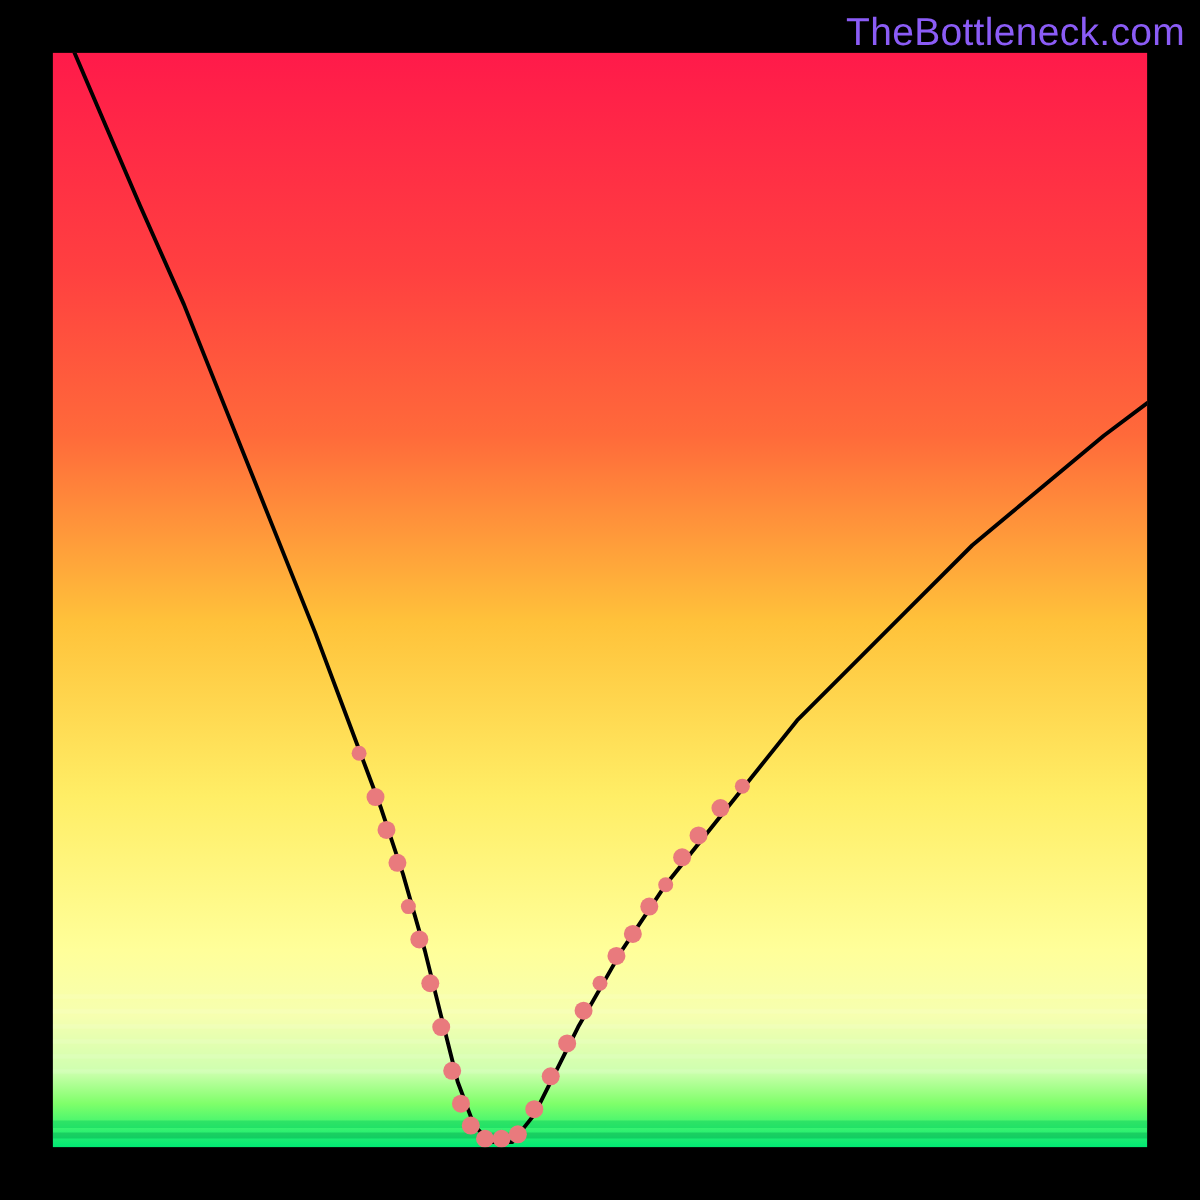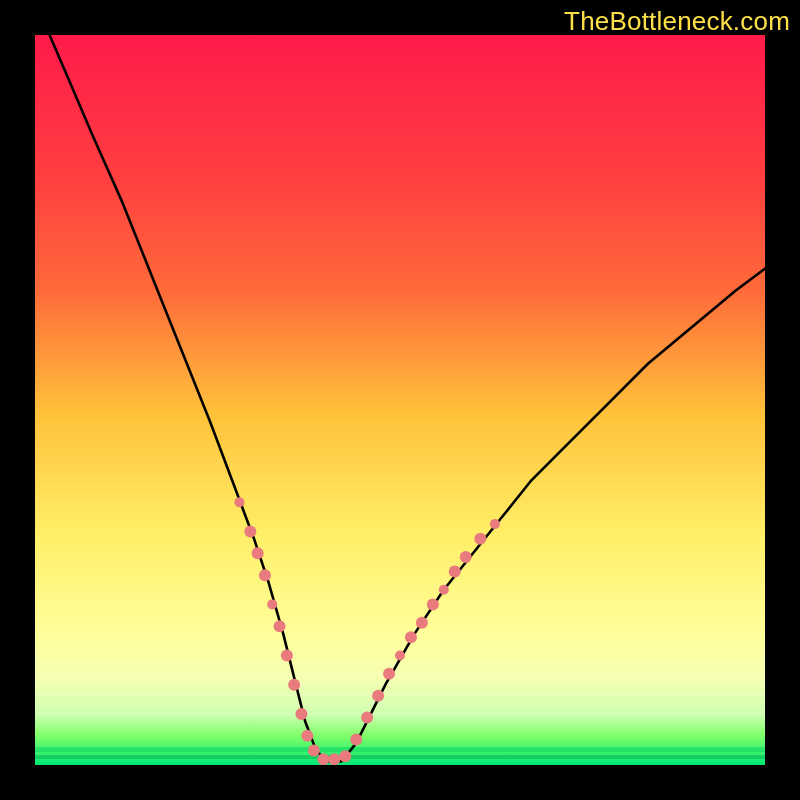--- a/index.html
+++ b/index.html
@@ -25,21 +25,21 @@
     width: 730px;
     height: 730px;
     overflow: hidden;
   }
   .watermark {
     position: absolute;
     top: 6px;
     right: 10px;
     font-size: 26px;
     font-weight: 400;
-    color: #fde047;
+    color: #8b5cf6;
     letter-spacing: 0.2px;
   }
   svg { display: block; }
 </style>
 </head>
 <body>
 
 <div class="frame">
   <div class="watermark">TheBottleneck.com</div>
   <div class="plot">

